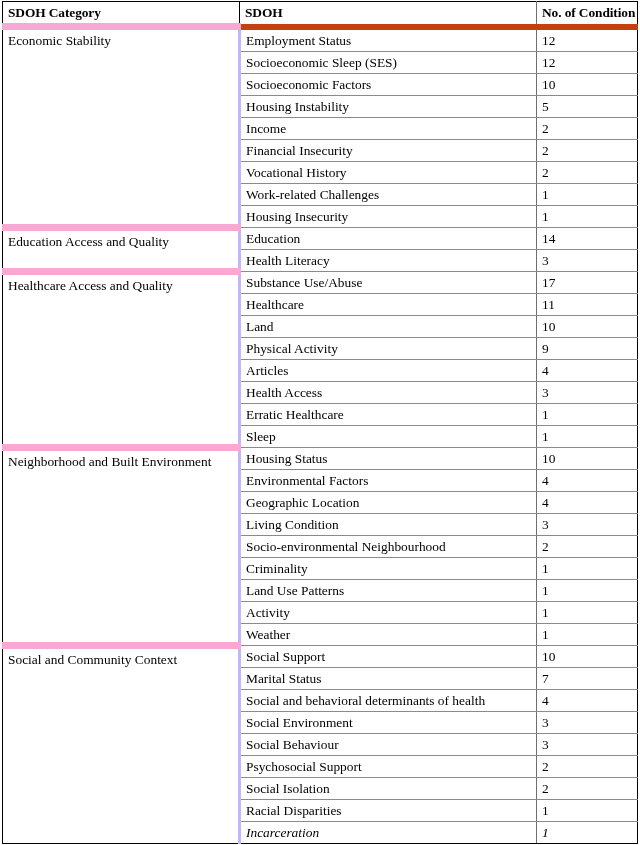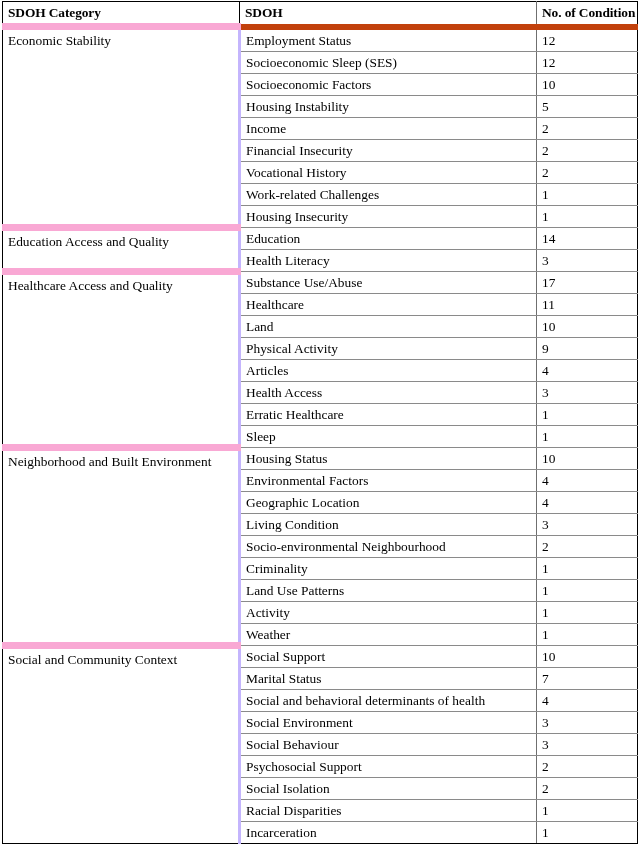--- a/index.html
+++ b/index.html
@@ -73,20 +73,21 @@
   }
   table.sdoh-table tr.group-start td {
     border-top: 7px solid #f9a8d4;
   }
   table.sdoh-table tr.group-start td.sdoh-cell,
   table.sdoh-table tr.group-start td.count-cell {
     border-top: 1px solid #000000;
   }
   table.sdoh-table tr:last-child td {
     border-bottom: 1px solid #000000;
+    font-style: italic;
   }
 </style>
 </head>
 <body>
 
 <div id="table-wrap">
   <table class="sdoh-table">
     <colgroup>
       <col class="col-category">
       <col class="col-sdoh">

